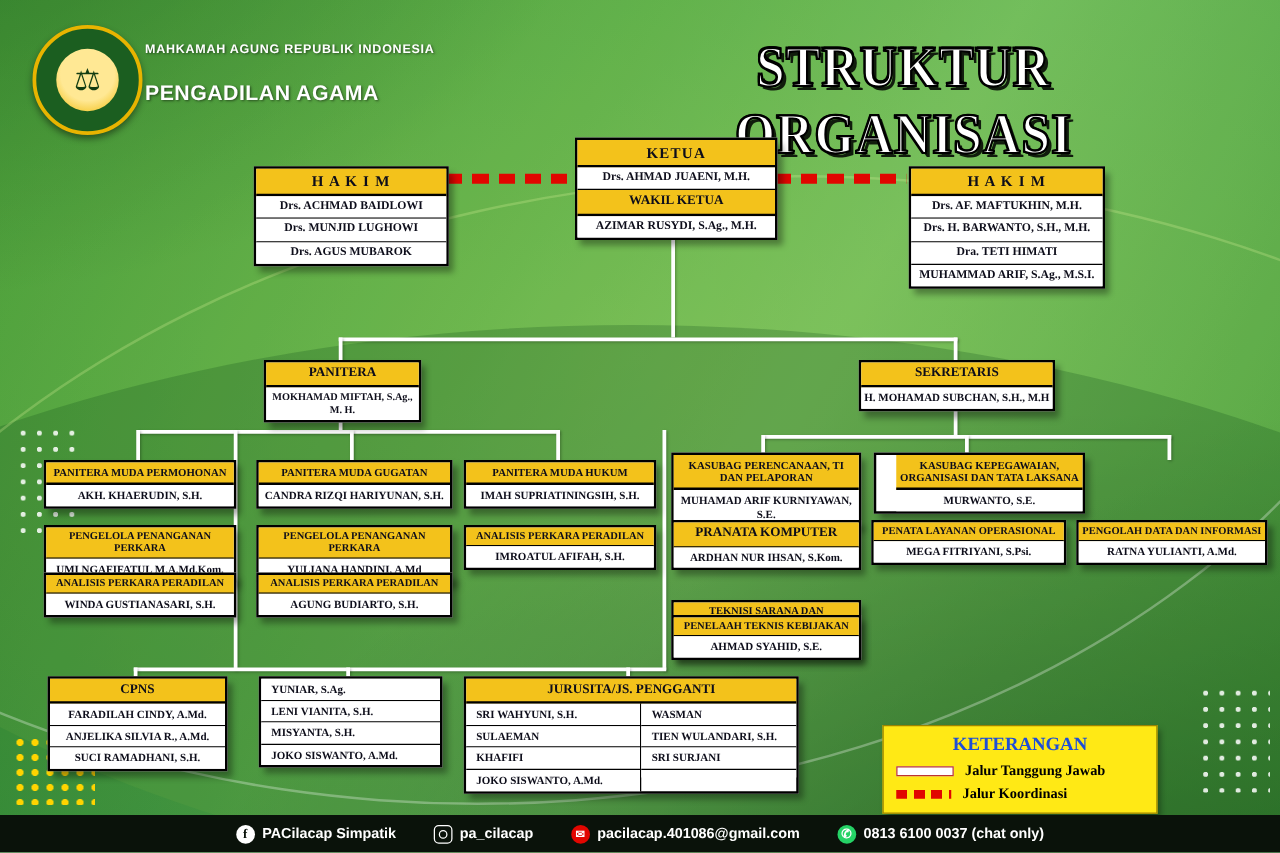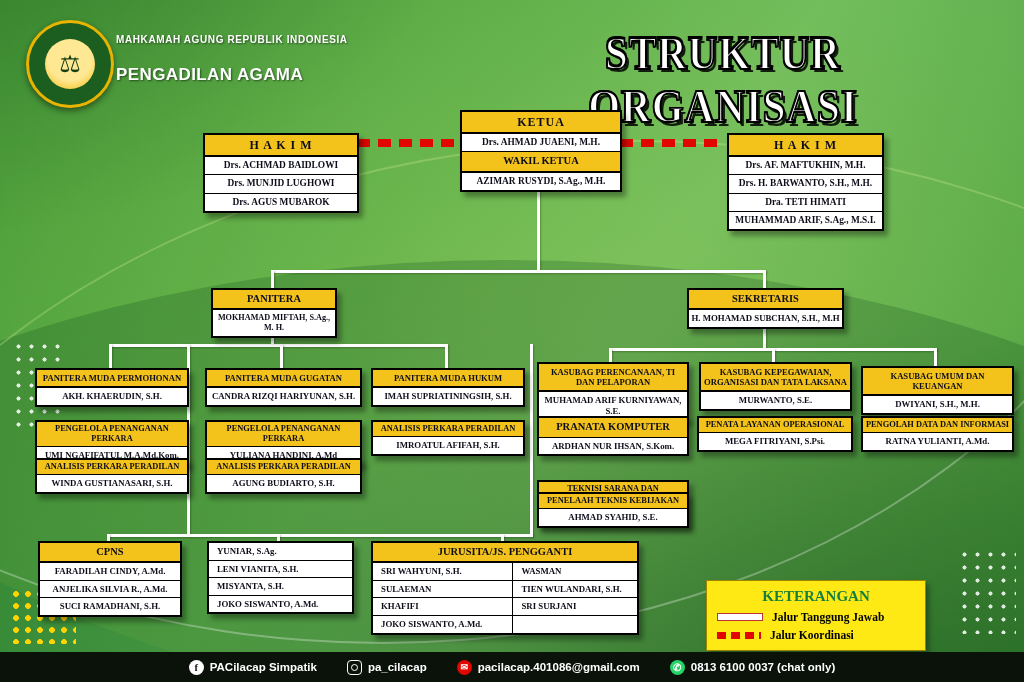--- a/index.html
+++ b/index.html
@@ -50,21 +50,21 @@
   .role.big{font-size:10.5px;padding:3px 2px;}
   .jr{display:flex;}
   .jr-left{border-right:1.5px solid #000;}
   .jr-col > .row:last-child{border-bottom:0;}
 
   .line{position:absolute;background:#fff;box-shadow:1px 1px 2px rgba(0,0,0,.25);}
   .dash{position:absolute;height:8px;background:repeating-linear-gradient(90deg,#e10600 0 13px,transparent 13px 21px);}
 
   .legend{position:absolute;left:706px;top:580px;width:198px;background:#ffe915;border:1px solid #9c8400;
     box-shadow:3px 4px 5px rgba(0,0,0,.35);padding:7px 10px 9px 10px;}
-  .legend-title{font-weight:bold;font-size:15px;text-align:center;color:#15803d;}
+  .legend-title{font-weight:bold;font-size:15px;text-align:center;color:#1d4ed8;}
   .legend-item{display:flex;align-items:center;gap:9px;margin-top:6px;font-weight:bold;font-size:11.5px;color:#000;}
   .sample-solid{width:44px;height:6px;background:#fff;border:1px solid #b33;}
   .sample-dash{width:44px;height:7px;background:repeating-linear-gradient(90deg,#e10600 0 9px,transparent 9px 14px);}
 
   .footer{position:absolute;left:0;right:0;bottom:0;height:30px;background:#0a120a;
     display:flex;align-items:center;justify-content:center;gap:30px;
     font-family:"Liberation Sans",sans-serif;color:#fff;font-size:11.5px;font-weight:bold;}
   .fitem{display:flex;align-items:center;gap:6px;}
   .icw{width:15px;height:15px;border-radius:50%;background:#fff;color:#0a120a;display:flex;align-items:center;justify-content:center;font-size:10.5px;font-weight:bold;font-family:"Liberation Serif",serif;}
   .ic-ig{width:13px;height:13px;border:1.8px solid #fff;border-radius:4px;display:flex;align-items:center;justify-content:center;}
@@ -159,27 +159,23 @@
   </div>
   <div class="node" style="left:371px;top:368px;width:150px;">
     <div class="head sm">PANITERA MUDA HUKUM</div>
     <div class="row s">IMAH SUPRIATININGSIH, S.H.</div>
   </div>
 
   <div class="node" style="left:537px;top:362px;width:148px;">
     <div class="head sm">KASUBAG PERENCANAAN, TI DAN PELAPORAN</div>
     <div class="row s">MUHAMAD ARIF KURNIYAWAN, S.E.</div>
   </div>
-  <div class="node" style="left:699px;top:362px;width:149px;">
+  <div class="node" style="left:699px;top:362px;width:149px;padding-left:16px;">
     <div class="head sm">KASUBAG KEPEGAWAIAN, ORGANISASI DAN TATA LAKSANA</div>
     <div class="row s">MURWANTO, S.E.</div>
-  </div>
-  <div class="node" style="left:861px;top:366px;width:149px;">
-    <div class="head sm">KASUBAG UMUM DAN KEUANGAN</div>
-    <div class="row s">DWIYANI, S.H., M.H.</div>
   </div>
 
   <div class="node" style="left:35px;top:420px;width:150px;">
     <div class="role">PENGELOLA PENANGANAN PERKARA</div>
     <div class="row s">UMI NGAFIFATUL M.A.Md.Kom.</div>
   </div>
   <div class="node" style="left:35px;top:458px;width:150px;">
     <div class="role">ANALISIS PERKARA PERADILAN</div>
     <div class="row s">WINDA GUSTIANASARI, S.H.</div>
   </div>

